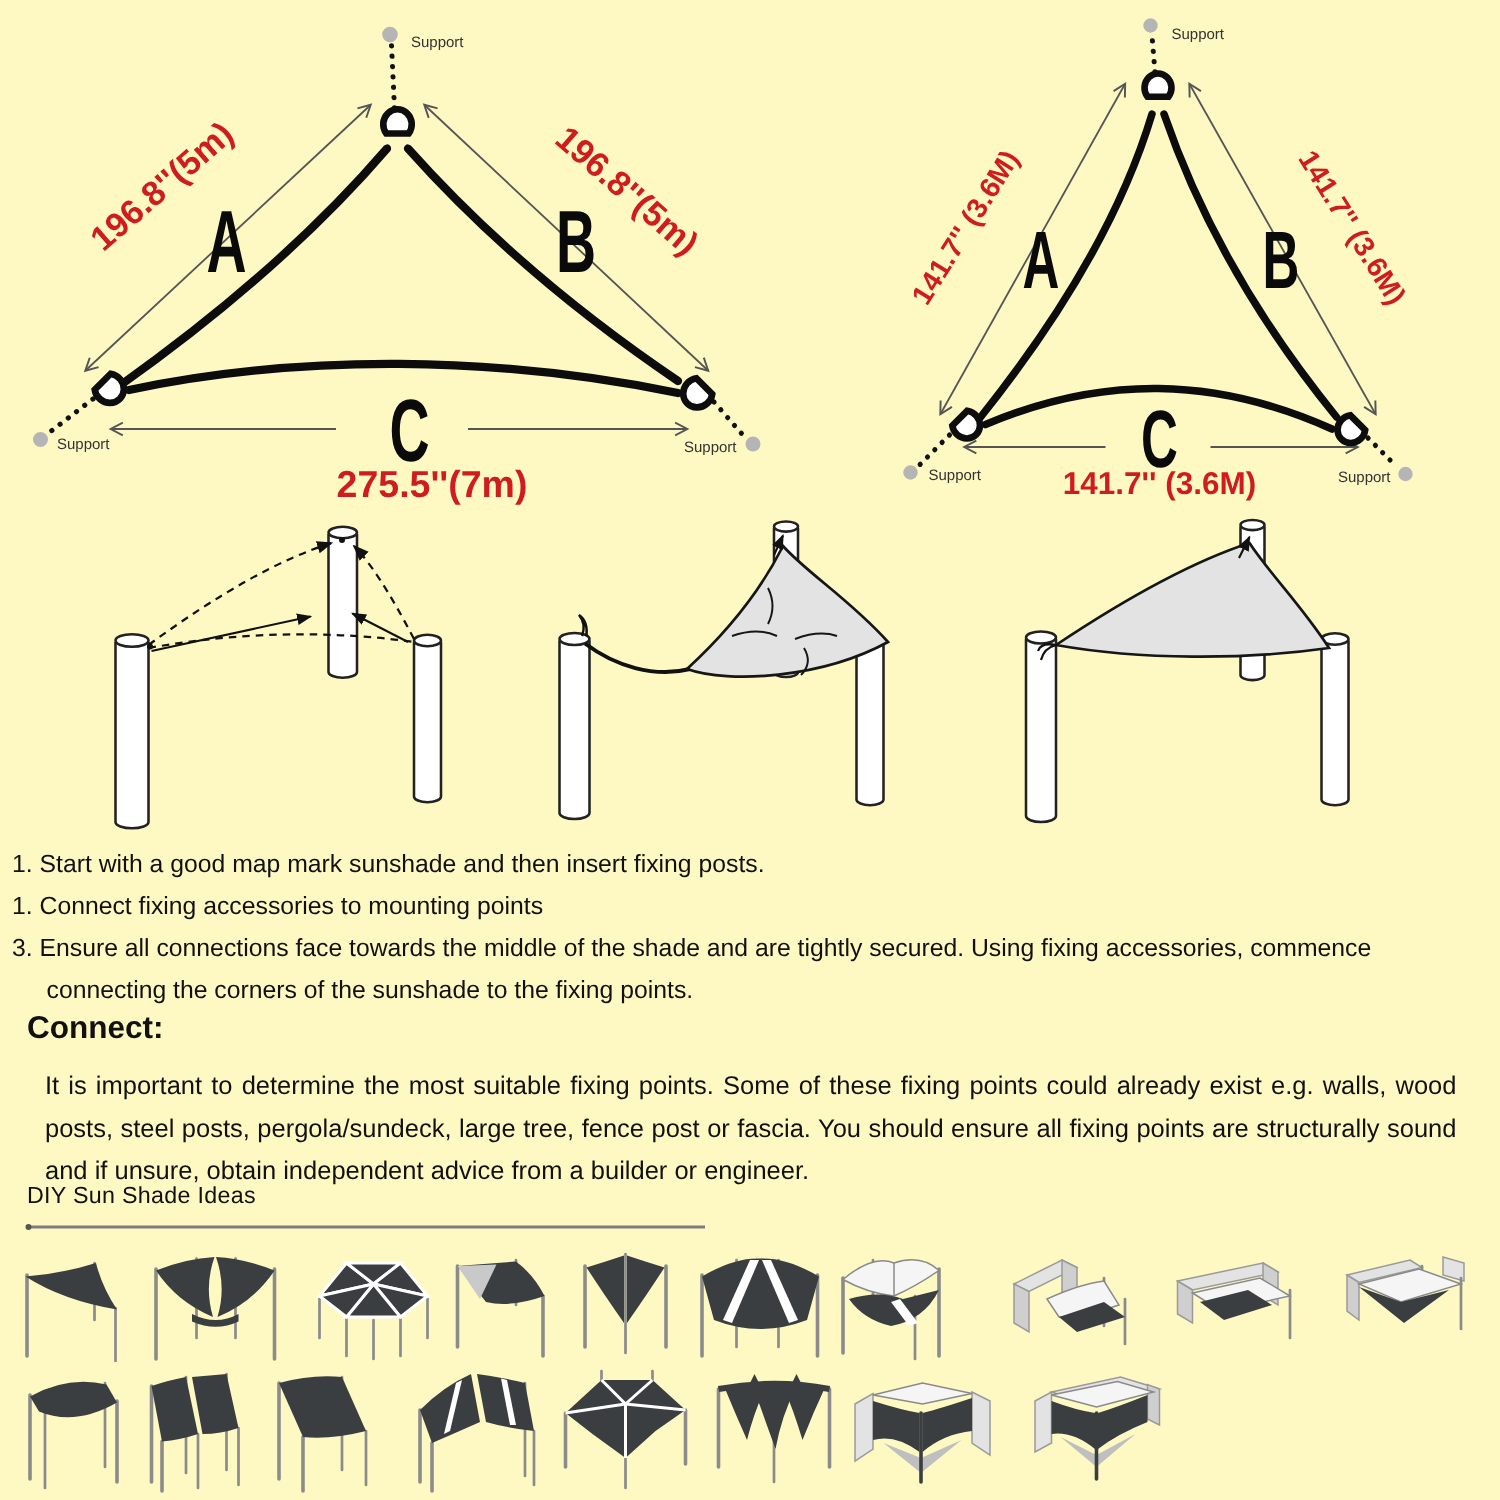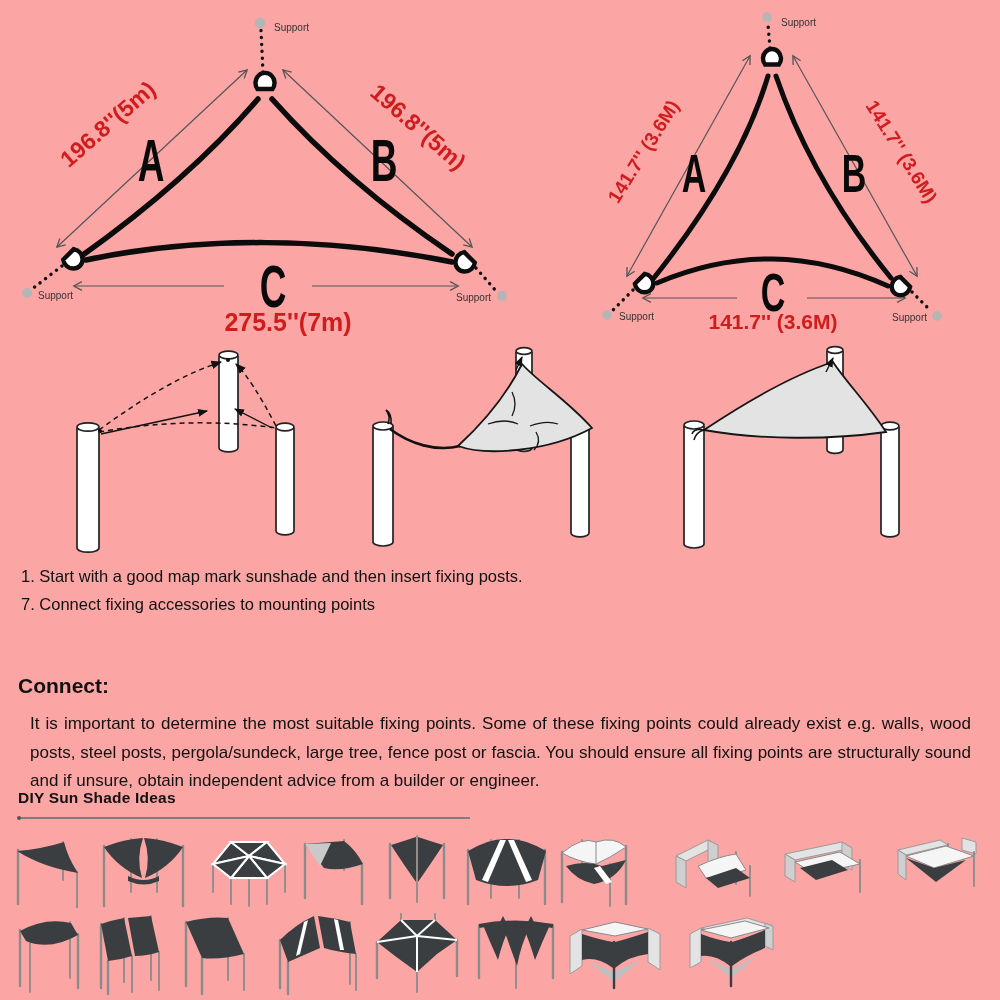--- a/index.html
+++ b/index.html
@@ -1,35 +1,35 @@
 <!DOCTYPE html>
 <html><head>
 <meta charset="utf-8">
 <style>
   html,body { margin:0; padding:0; background:#ffffff; }
   body { font-family:"Liberation Sans","DejaVu Sans",sans-serif; color:#111; }
-  #canvas { position:relative; width:1000px; height:1000px; background:#fca5a5; overflow:hidden; }
+  #canvas { position:relative; width:1000px; height:1000px; background:#fef9c3; overflow:hidden; }
   svg { display:block; }
   svg text { font-family:"Liberation Sans","DejaVu Sans",sans-serif; }
 
   .abs { position:absolute; }
 
   
   .dim-red { fill:#cf1d1d; font-weight:bold; }
   .big-letter { fill:#0a0a0a; font-weight:bold; }
   .support-label { fill:#333; font-size:10px; }
 
   
-  #instructions { left:21px; top:562px; width:978px; font-size:16.5px; line-height:28px; }
+  #instructions { left:8px; top:562px; width:978px; font-size:16.5px; line-height:28px; }
   .step { padding-left:23px; text-indent:-23px; }
   #notice { left:18px; top:674px; width:965px; }
   #notice-heading { font-size:21px; font-weight:bold; margin:0 0 9px 0; }
   #notice-body { font-size:17px; line-height:28.5px; text-align:justify; margin:12px; }
 
-  #diy-heading { left:18px; top:789px; font-size:15.5px; font-weight:bold; letter-spacing:0.2px;text-align:right; }
+  #diy-heading { left:18px; top:789px; font-size:15.5px; font-weight:normal; letter-spacing:0.2px;text-align:right; }
   #diy-underline { left:18px; top:817px; width:452px; height:2px; background:#7d7d7d; }
   #diy-underline .dot { position:absolute; left:-1px; top:-1px; width:4px; height:4px; border-radius:50%; background:#555; }
 
   
   .post  { stroke:#8b8b8b; stroke-width:2.4; stroke-linecap:round; fill:none; }
   .postn { stroke:#8b8b8b; stroke-width:1.8; stroke-linecap:round; fill:none; }
   .sail  { fill:#3a3e41; }
   .wsail { fill:#f5f5f5; stroke:#8a8a8a; stroke-width:1; }
   .wall  { fill:#e3e3e3; stroke:#9a9a9a; stroke-width:1; }
   .walld { fill:#cfcfcf; stroke:#9a9a9a; stroke-width:1; }
@@ -232,21 +232,22 @@
       <path class="cyl" d="M827 11 L827 110 A8 3.4 0 0 0 843 110 L843 11"></path>
       <ellipse class="cyl" cx="835" cy="10" rx="8" ry="3.4"></ellipse>
       <path class="sailgray" d="M833 22 C 790 36, 740 66, 704 90 C 760 100, 830 100, 886 92 C 868 64, 846 42, 833 22 Z"></path>
       <line class="thin" x1="826" y1="32" x2="833" y2="18" marker-end="url(#solidArrow)"></line>
       <path d="M704 90 q-8 2 -10 10 M704 90 q-10 -2 -12 4" fill="none" stroke="#111" stroke-width="1.5"></path>
     </g>
   </svg>
 
   <div id="instructions" class="abs">
     <div class="step">1. Start with a good map mark sunshade and then insert fixing posts.</div>
-    <div class="step">7. Connect fixing accessories to mounting points</div>
+    <div class="step">1. Connect fixing accessories to mounting points</div>
+    <div class="step">3. Ensure all connections face towards the middle of the shade and are tightly secured. Using fixing accessories, commence connecting the corners of the sunshade to the fixing points.</div>
   </div>
 
   <div id="notice" class="abs">
     <p id="notice-heading">Connect:</p>
     <p id="notice-body">It is important to determine the most suitable fixing points. Some of these fixing points could already exist e.g. walls, wood posts, steel posts, pergola/sundeck, large tree, fence post or fascia. You should ensure all fixing points are structurally sound and if unsure, obtain independent advice from a builder or engineer.</p>
   </div>
 
   <div id="diy-heading" class="abs">DIY Sun Shade Ideas</div>
   <div id="diy-underline" class="abs">
       <span class="dot"></span>

